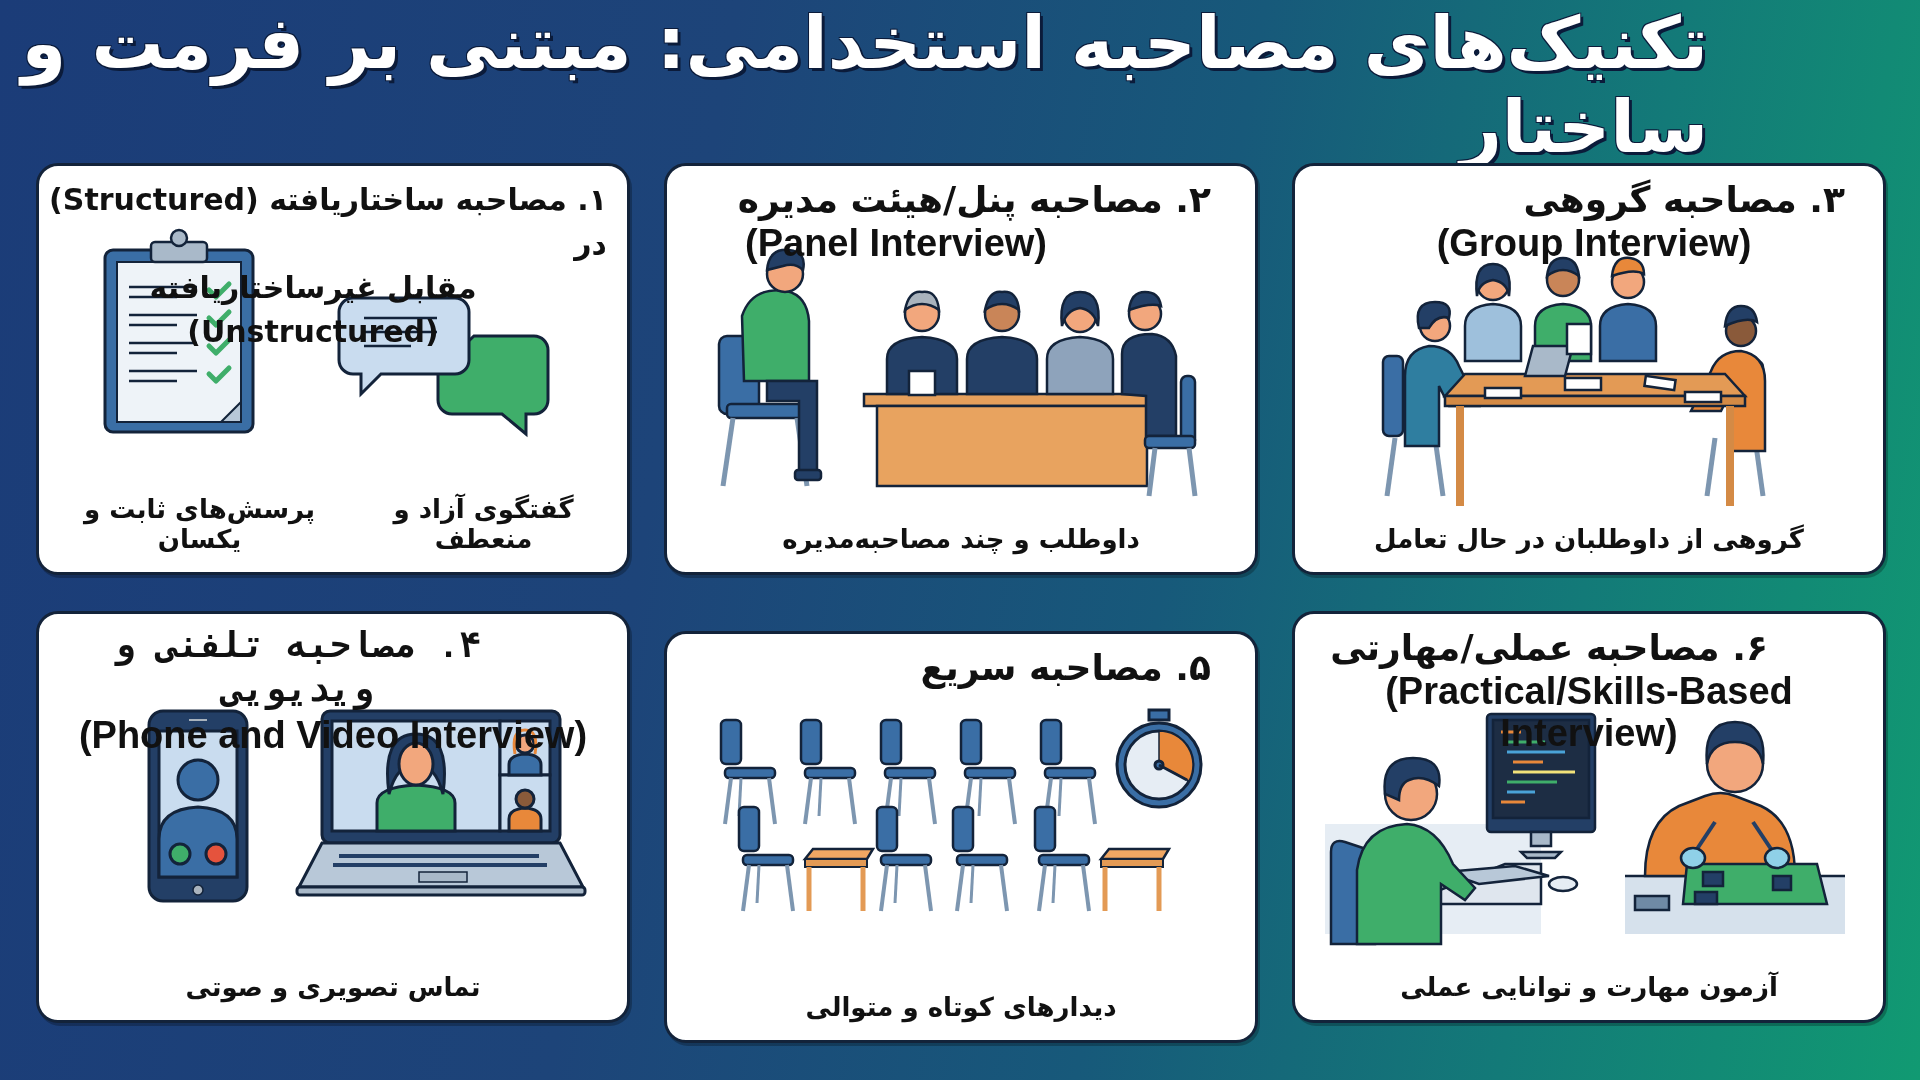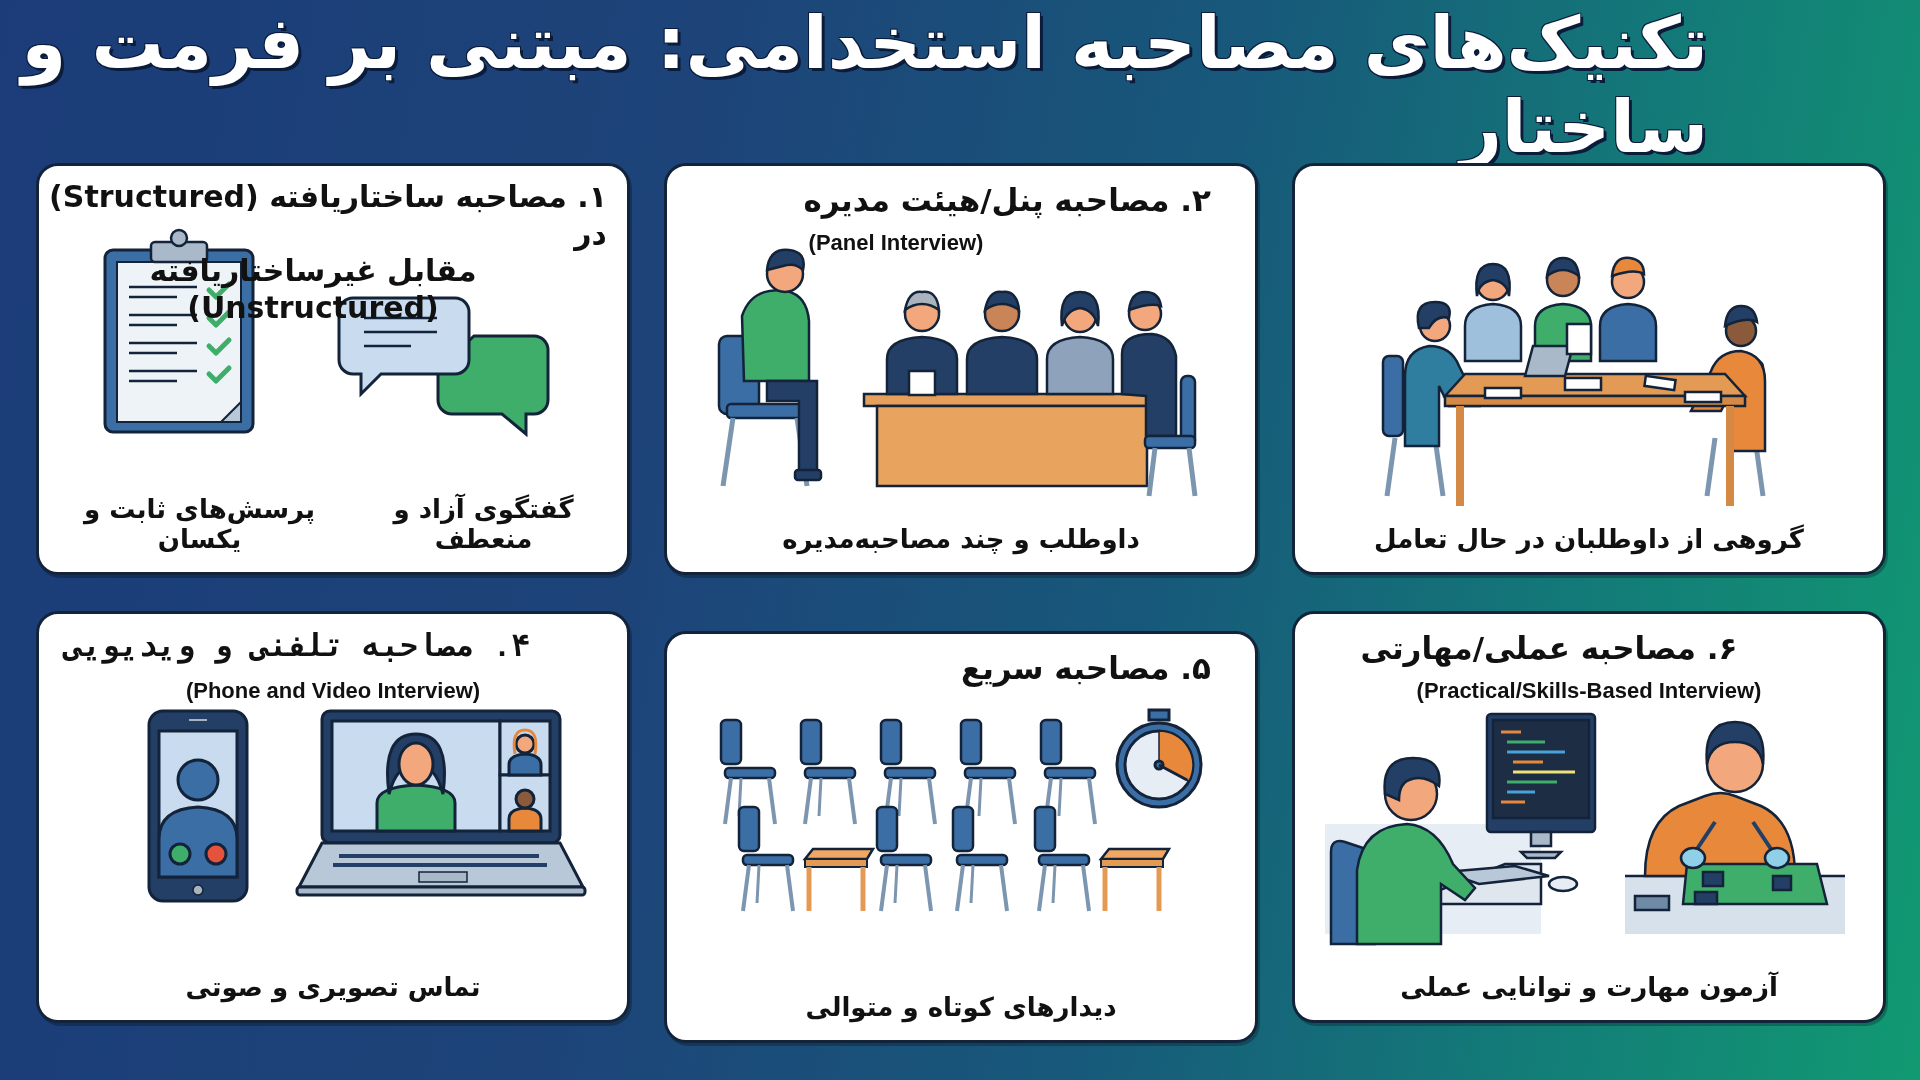--- a/index.html
+++ b/index.html
@@ -30,30 +30,30 @@
   .card.c1 { left: 0; top: 0; }
   .card.c2 { left: 628px; top: 0; }
   .card.c3 { left: 1256px; top: 0; }
   .card.c4 { left: 0; top: 448px; }
   .card.c5 { left: 628px; top: 468px; }
   .card.c6 { left: 1256px; top: 448px; }
   .head {
     position: absolute; top: 12px; left: 10px; right: 10px;
     text-align: center; color: #111; font-weight: bold;
   }
-  .head .fa { direction: rtl; font-size: 31px; line-height: 44px; display: block; }
-  .head .en { font-family: "Liberation Sans", sans-serif; font-size: 22px; line-height: 42px; display: block; font-weight: bold; }
+  .head .fa { direction: rtl; font-size: 36px; line-height: 44px; display: block; }
+  .head .en { font-family: "Liberation Sans", sans-serif; font-size: 38px; line-height: 42px; display: block; font-weight: bold; }
   .c2 .head .fa, .c3 .head .fa, .c5 .head .fa { text-align: right; padding-right: 34px; }
   .c3 .head .fa { padding-right: 28px; }
   .c2 .head .en { padding-right: 130px; }
   .c5 .head .en { padding-right: 130px; }
   .c3 .head .en { padding-left: 10px; }
   .c4 .head .fa { text-align: center; padding-right: 72px; font-family: Liberation Mono, monospace; }
   .c6 .head .fa { text-align: center; padding-right: 80px; }
-  .c1 .head .fa { font-size: 30px; line-height: 37px; text-align: right; padding-right: 10px; }
+  .c1 .head .fa { font-size: 30px; line-height: 44px; text-align: right; padding-right: 10px; }
   .caption {
     position: absolute; bottom: 18px; left: 0; right: 0;
     text-align: center; direction: rtl; font-size: 26px; font-weight: bold; color: #111;
   }
   .caption-split { display: flex; justify-content: space-around; direction: rtl; padding: 0 10px; }
   .art { position: absolute; left: 0; top: 0; width: 594px; height: 412px; }
 </style>
 </head>
 <body>
 
@@ -192,20 +192,24 @@
         <line x1="435" y1="240" x2="435" y2="340" stroke="#d48a45" stroke-width="8"></line>
 
         <path d="M230 210 l8 -30 h40 l-8 30z" fill="#a9b9c9"></path>
         <rect x="272" y="158" width="24" height="30" fill="#ffffff"></rect>
         <rect x="190" y="222" width="36" height="10" fill="#ffffff"></rect>
         <rect x="270" y="212" width="36" height="12" fill="#ffffff"></rect>
         <rect x="350" y="212" width="30" height="10" fill="#ffffff" transform="rotate(8 365 217)"></rect>
         <rect x="390" y="226" width="36" height="10" fill="#ffffff"></rect>
       </g>
     </svg>
+    <div class="head">
+      <span class="fa">۳. مصاحبه گروهی</span>
+      <span class="en">(Group Interview)</span>
+    </div>
     <div class="caption">گروهی از داوطلبان در حال تعامل</div>
   </div>
 
   <div class="card c4">
     <svg class="art" viewBox="0 0 594 412">
       <g stroke="#13233a" stroke-width="3">
         <rect x="110" y="97" width="98" height="190" rx="14" fill="#233f66"></rect>
         <rect x="120" y="117" width="78" height="146" fill="#c9dcef"></rect>
         <circle cx="159" cy="166" r="20" fill="#3a6ea5"></circle>
         <path d="M120 263 v-38 q0 -30 39 -32 q39 2 39 32 v38z" fill="#3a6ea5"></path>

